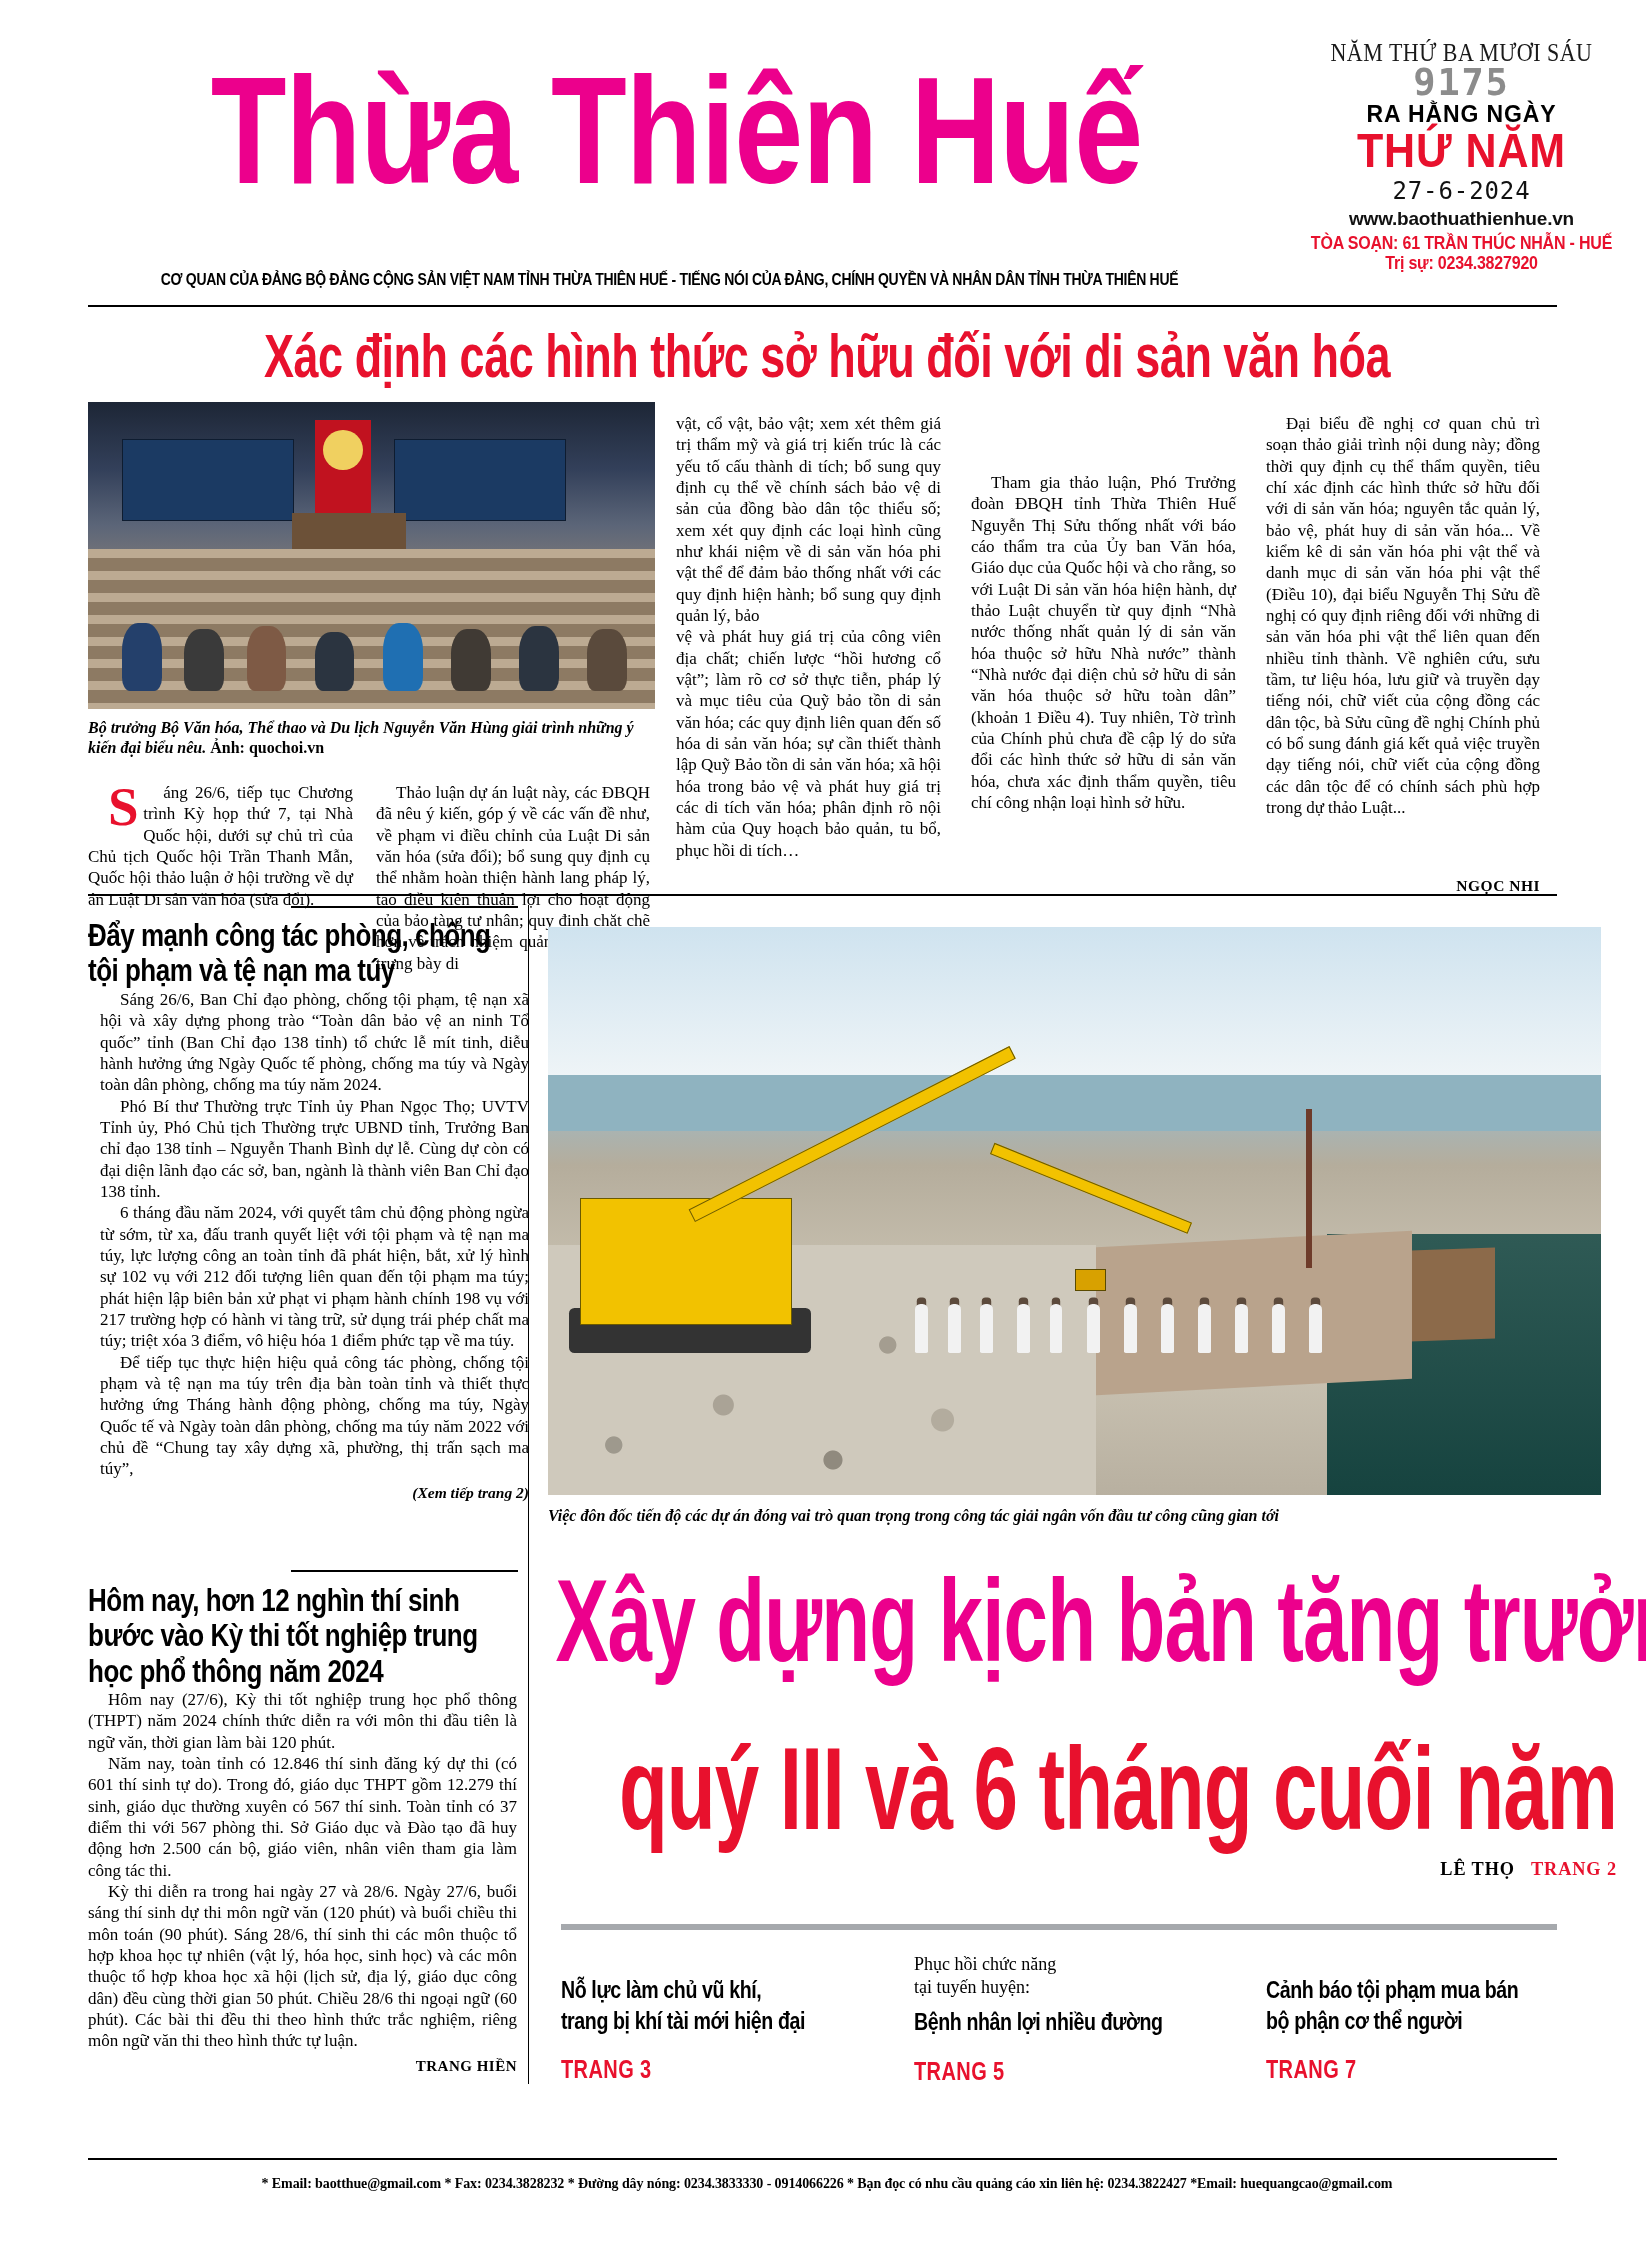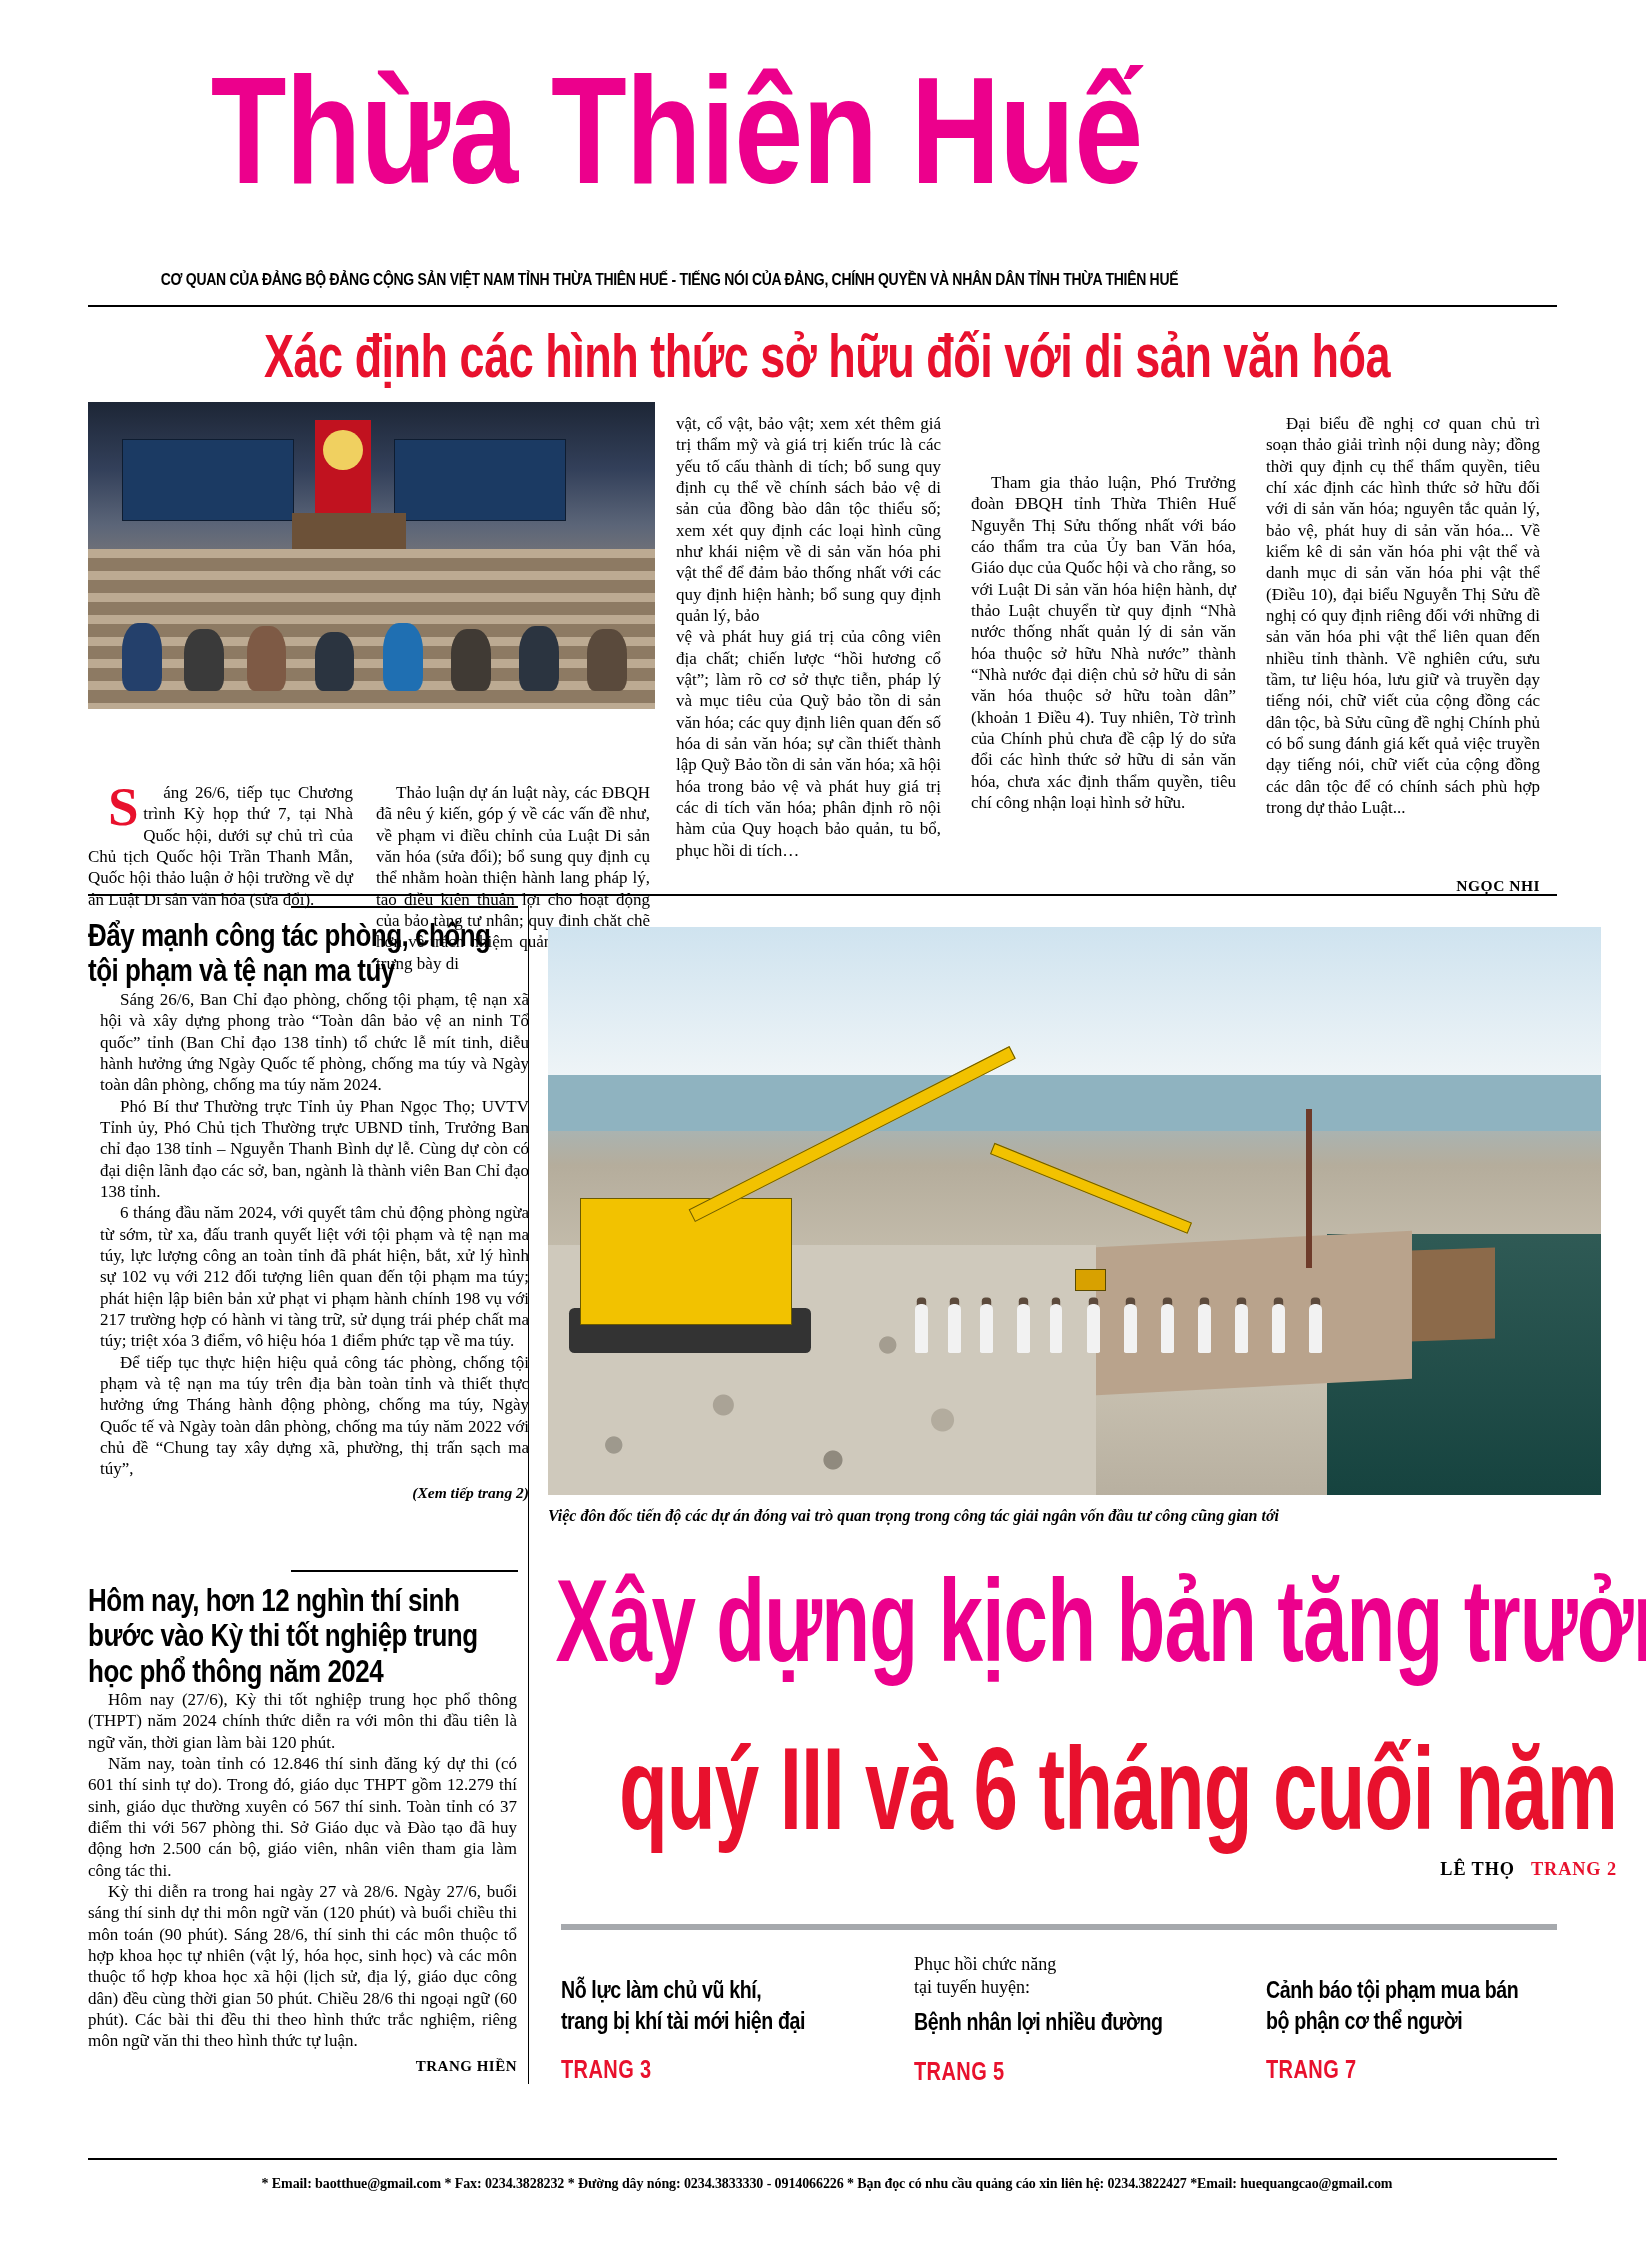--- a/index.html
+++ b/index.html
@@ -218,20 +218,30 @@
 <body>
 
 <div class="page">
 
   <div class="masthead">
     <div class="nameplate-wrap">
       <div class="nameplate">Thừa Thiên Huế</div>
     </div>
     <div class="nameplate-sub">CƠ QUAN CỦA ĐẢNG BỘ ĐẢNG CỘNG SẢN VIỆT NAM TỈNH THỪA THIÊN HUẾ  -  TIẾNG NÓI CỦA ĐẢNG, CHÍNH QUYỀN VÀ NHÂN DÂN TỈNH THỪA THIÊN HUẾ</div>
 
+    <div class="flag">
+      <div class="year">NĂM THỨ BA MƯƠI SÁU</div>
+      <div class="issue">9175</div>
+      <div class="daily">RA HẰNG NGÀY</div>
+      <div class="weekday">THỨ NĂM</div>
+      <div class="date">27-6-2024</div>
+      <div class="url">www.baothuathienhue.vn</div>
+      <div class="addr">TÒA SOẠN: 61 TRẦN THÚC NHẪN - HUẾ</div>
+      <div class="phone">Trị sự: 0234.3827920</div>
+    </div>
   </div>
 
   <div class="rule-med" style="left:88px;top:305px;width:1469px;"></div>
 
   <div class="lead-headline">Xác định các hình thức sở hữu đối với di sản văn hóa</div>
 
   <div class="lead-photo">
     <div class="hall">
       <div class="screen"></div>
         <div class="screen2"></div>
@@ -243,20 +253,23 @@
       <div class="person" style="left:17%;width:7%;height:20%;background:#3a3a3a;"></div>
       <div class="person" style="left:28%;width:7%;height:21%;background:#7e5a45;"></div>
       <div class="person" style="left:40%;width:7%;height:19%;background:#2b3440;"></div>
       <div class="person" style="left:52%;width:7%;height:22%;background:#1f6fb2;"></div>
       <div class="person" style="left:64%;width:7%;height:20%;background:#403a34;"></div>
       <div class="person" style="left:76%;width:7%;height:21%;background:#2b3440;"></div>
       <div class="person" style="left:88%;width:7%;height:20%;background:#5a4a3c;"></div>
     </div>
   </div>
 
+  <div class="lead-caption cap-serif">
+    <span>Bộ trưởng Bộ Văn hóa, Thể thao và Du lịch Nguyễn Văn Hùng giải trình những ý kiến đại biểu nêu. </span><span class="src">Ảnh:</span><span class="src"> quochoi.vn</span>
+  </div>
 
   <div class="col" style="left:88px;top:782px;width:265px;height:110px;">
     <p><span class="dropcap">S</span><span>áng 26/6, tiếp tục Chương trình Kỳ họp thứ 7, tại Nhà Quốc hội, dưới sự chủ trì của Chủ tịch Quốc hội Trần Thanh Mẫn, Quốc hội thảo luận ở hội trường về dự án Luật Di sản văn hóa (sửa đổi).</span></p>
   </div>
 
   <div class="col" style="left:376px;top:782px;width:274px;height:110px;">
       <p>Thảo luận dự án luật này, các ĐBQH đã nêu ý kiến, góp ý về các vấn đề như, về phạm vi điều chỉnh của Luật Di sản văn hóa (sửa đổi); bổ sung quy định cụ thể nhằm hoàn thiện hành lang pháp lý, tạo điều kiện thuận lợi cho hoạt động của bảo tàng tư nhân; quy định chặt chẽ hơn về trách nhiệm quản lý, bảo quản, trưng bày di</p>
     </div>
 
   <div class="col" style="left:676px;top:413px;width:265px;height:457px;">

